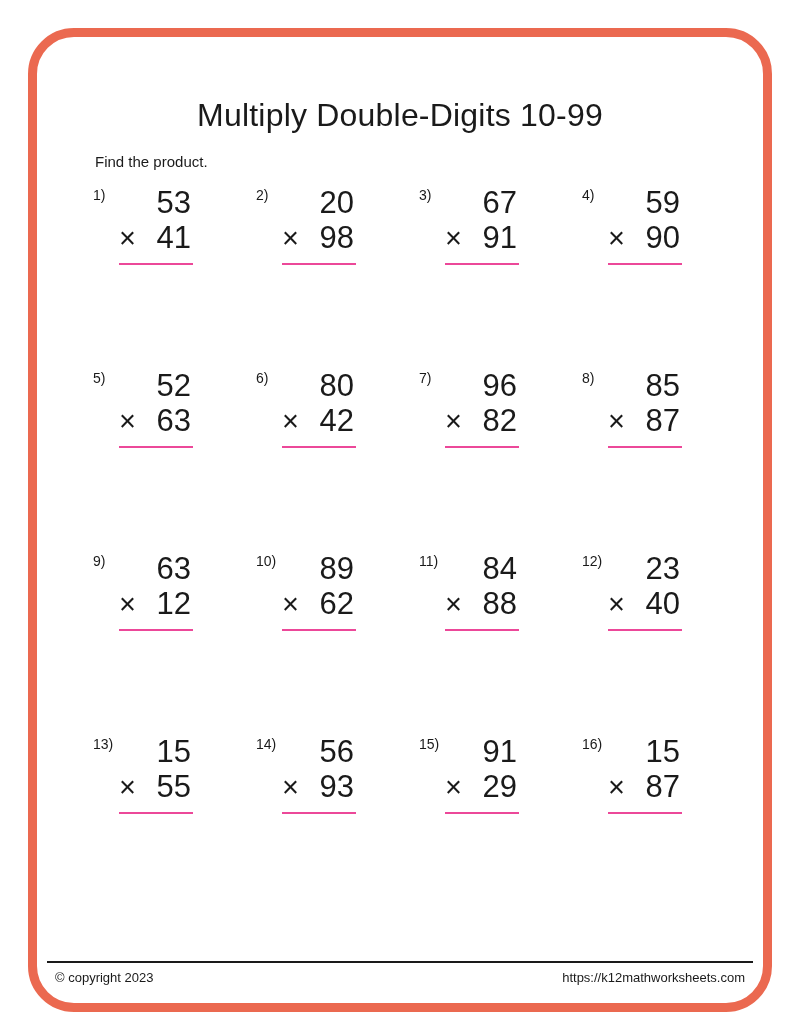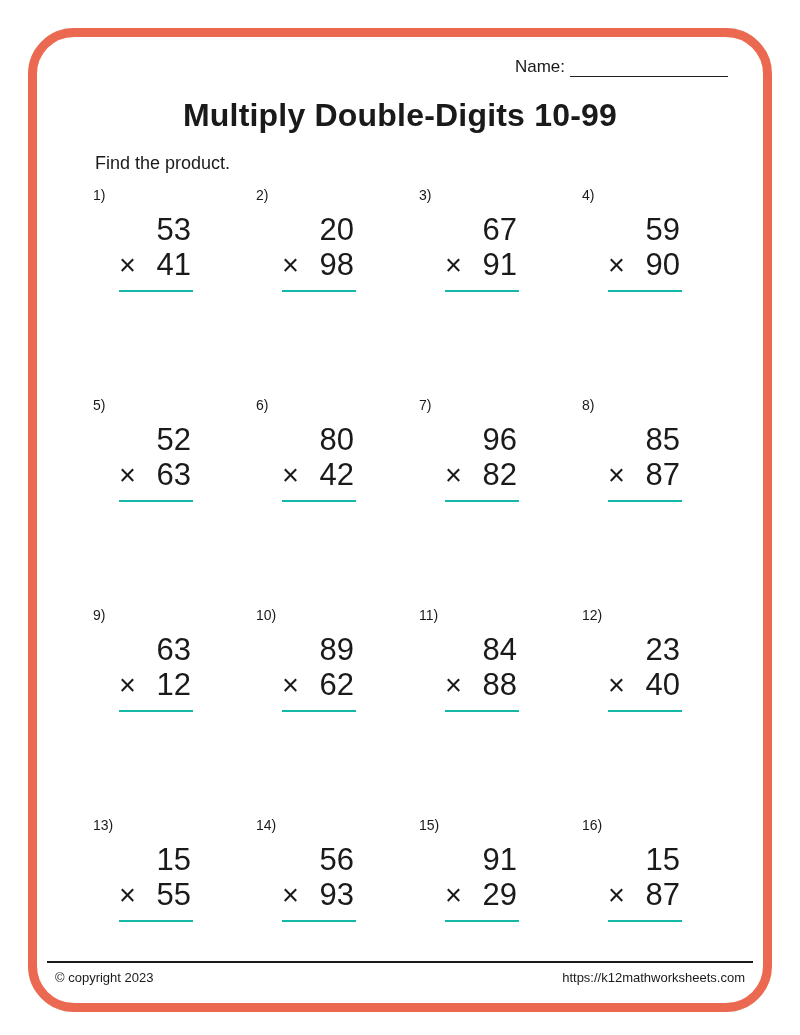--- a/index.html
+++ b/index.html
@@ -11,31 +11,31 @@
     position:absolute;left:28px;top:28px;width:726px;height:966px;
     border:9px solid #EB6950;border-radius:46px;pointer-events:none;
   }
   .name-block{
     position:absolute;top:57px;right:72px;display:flex;align-items:flex-end;gap:5px;
     font-size:17px;
   }
   .name-line{display:inline-block;width:158px;height:19px;border-bottom:1.5px solid #222;}
   .title{
     position:absolute;top:97px;left:0;width:100%;text-align:center;
-    font-size:32px;font-weight:bold;letter-spacing:0.2px;
-  }
-  .instruction{position:absolute;top:153px;left:95px;font-size:18px;}
+    font-size:32px;font-weight:normal;letter-spacing:0.2px;
+  }
+  .instruction{position:absolute;top:153px;left:95px;font-size:15px;}
   .grid{
     position:absolute;left:93px;top:185px;
     display:grid;grid-template-columns:repeat(4,100px);column-gap:63px;row-gap:103px;
   }
   .problem{display:flex;align-items:flex-start;width:100px;}
   .plabel{width:26px;font-size:14px;padding-top:2px;flex:0 0 26px;}
   .pbody{
-    flex:1;border-bottom:2px solid #14b8a6;padding-bottom:7px;margin-top:27px;
+    flex:1;border-bottom:2px solid #ec4899;padding-bottom:7px;
   }
   .topnum{font-size:31px;line-height:35px;text-align:right;padding-right:2px;}
   .botrow{
     display:flex;justify-content:space-between;align-items:baseline;
     font-size:31px;line-height:35px;padding-right:2px;
   }
   .times{font-size:29px;}
   .footer-rule{
     position:absolute;top:961px;left:47px;width:706px;border-top:2px solid #1a1a1a;
   }
@@ -43,24 +43,20 @@
     position:absolute;top:970px;left:55px;right:55px;
     display:flex;justify-content:space-between;align-items:center;font-size:13px;gap:34px;
   }
 </style>
 </head>
 <body>
 
 <div class="page">
   <div class="sheet-border"></div>
 
-  <div class="name-block">
-    <span>Name:</span>
-    <span class="name-line"></span>
-  </div>
 
   <div class="title">Multiply Double-Digits 10-99</div>
 
   <div class="instruction">Find the product.</div>
 
   <div class="grid">
 
     <div class="problem">
       <span class="plabel">1)</span>
       <div class="pbody">

